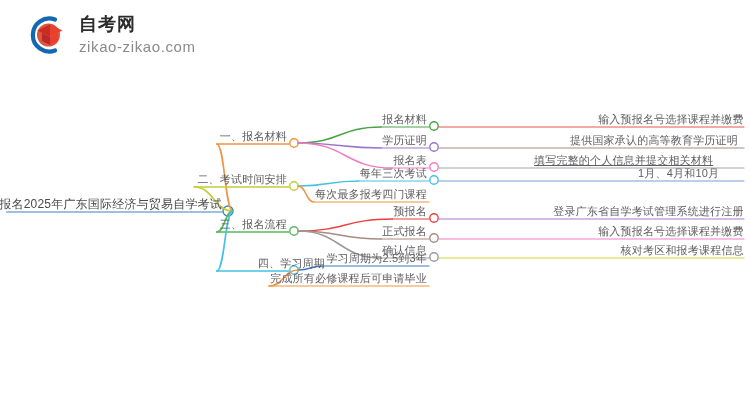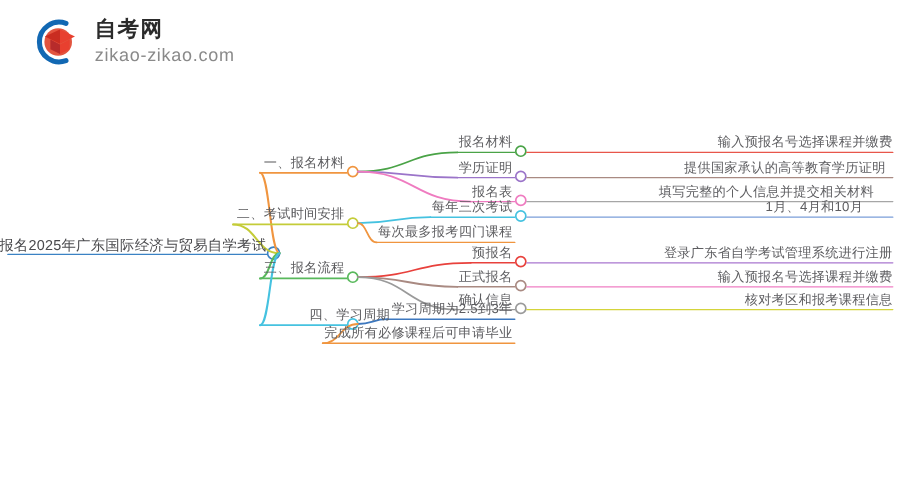--- a/index.html
+++ b/index.html
@@ -164,21 +164,21 @@
         <line x1="268.91999999999996" y1="286" x2="429" y2="286" stroke="#f0953f" stroke-width="1.2" stroke-linecap="round"></line>
       </svg>
     <div id="mm-labels">
         <div class="mm-label root" style="left: calc(222px); top: 197px; transform: translateX(-100%);">报名2025年广东国际经济与贸易自学考试</div>
         <div class="mm-label lvl1" style="left: calc(287px); top: 129px; transform: translateX(-100%);">一、报名材料</div>
         <div class="mm-label lvl2" style="left: calc(427px); top: 112px; transform: translateX(-100%);">报名材料</div>
         <div class="mm-label lvl3" style="left: 598.14px; top: 112px;">输入预报名号选择课程并缴费</div>
         <div class="mm-label lvl2" style="left: calc(427px); top: 133px; transform: translateX(-100%); text-align: center;">学历证明</div>
         <div class="mm-label lvl3" style="left: 570px; top: 133px;">提供国家承认的高等教育学历证明</div>
         <div class="mm-label lvl2" style="left: calc(427px); top: 153px; transform: translateX(-100%);">报名表</div>
-        <div class="mm-label lvl3" style="left: 549px; top: 153px;">填写完整的个人信息并提交相关材料</div>
+        <div class="mm-label lvl3" style="left: 534px; top: 153px; text-decoration: underline;">填写完整的个人信息并提交相关材料</div>
         <div class="mm-label lvl1" style="left: calc(287px); top: 172px; transform: translateX(-100%);">二、考试时间安排</div>
         <div class="mm-label lvl2" style="left: calc(427px); top: 166px; transform: translateX(-100%);">每年三次考试</div>
         <div class="mm-label lvl3" style="left: 638px; top: 166px;">1月、4月和10月</div>
         <div class="mm-label lvl2" style="left: calc(427px); top: 187px; transform: translateX(-100%);">每次最多报考四门课程</div>
         <div class="mm-label lvl1" style="left: calc(287px); top: 217px; transform: translateX(-100%);">三、报名流程</div>
         <div class="mm-label lvl2" style="left: calc(427px); top: 204px; transform: translateX(-100%);">预报名</div>
         <div class="mm-label lvl3" style="left: 553.26px; top: 204px;">登录广东省自学考试管理系统进行注册</div>
         <div class="mm-label lvl2" style="left: calc(427px); top: 224px; transform: translateX(-100%);">正式报名</div>
         <div class="mm-label lvl3" style="left: 598.14px; top: 224px;">输入预报名号选择课程并缴费</div>
         <div class="mm-label lvl2" style="left: calc(427px); top: 243px; transform: translateX(-100%);">确认信息</div>

